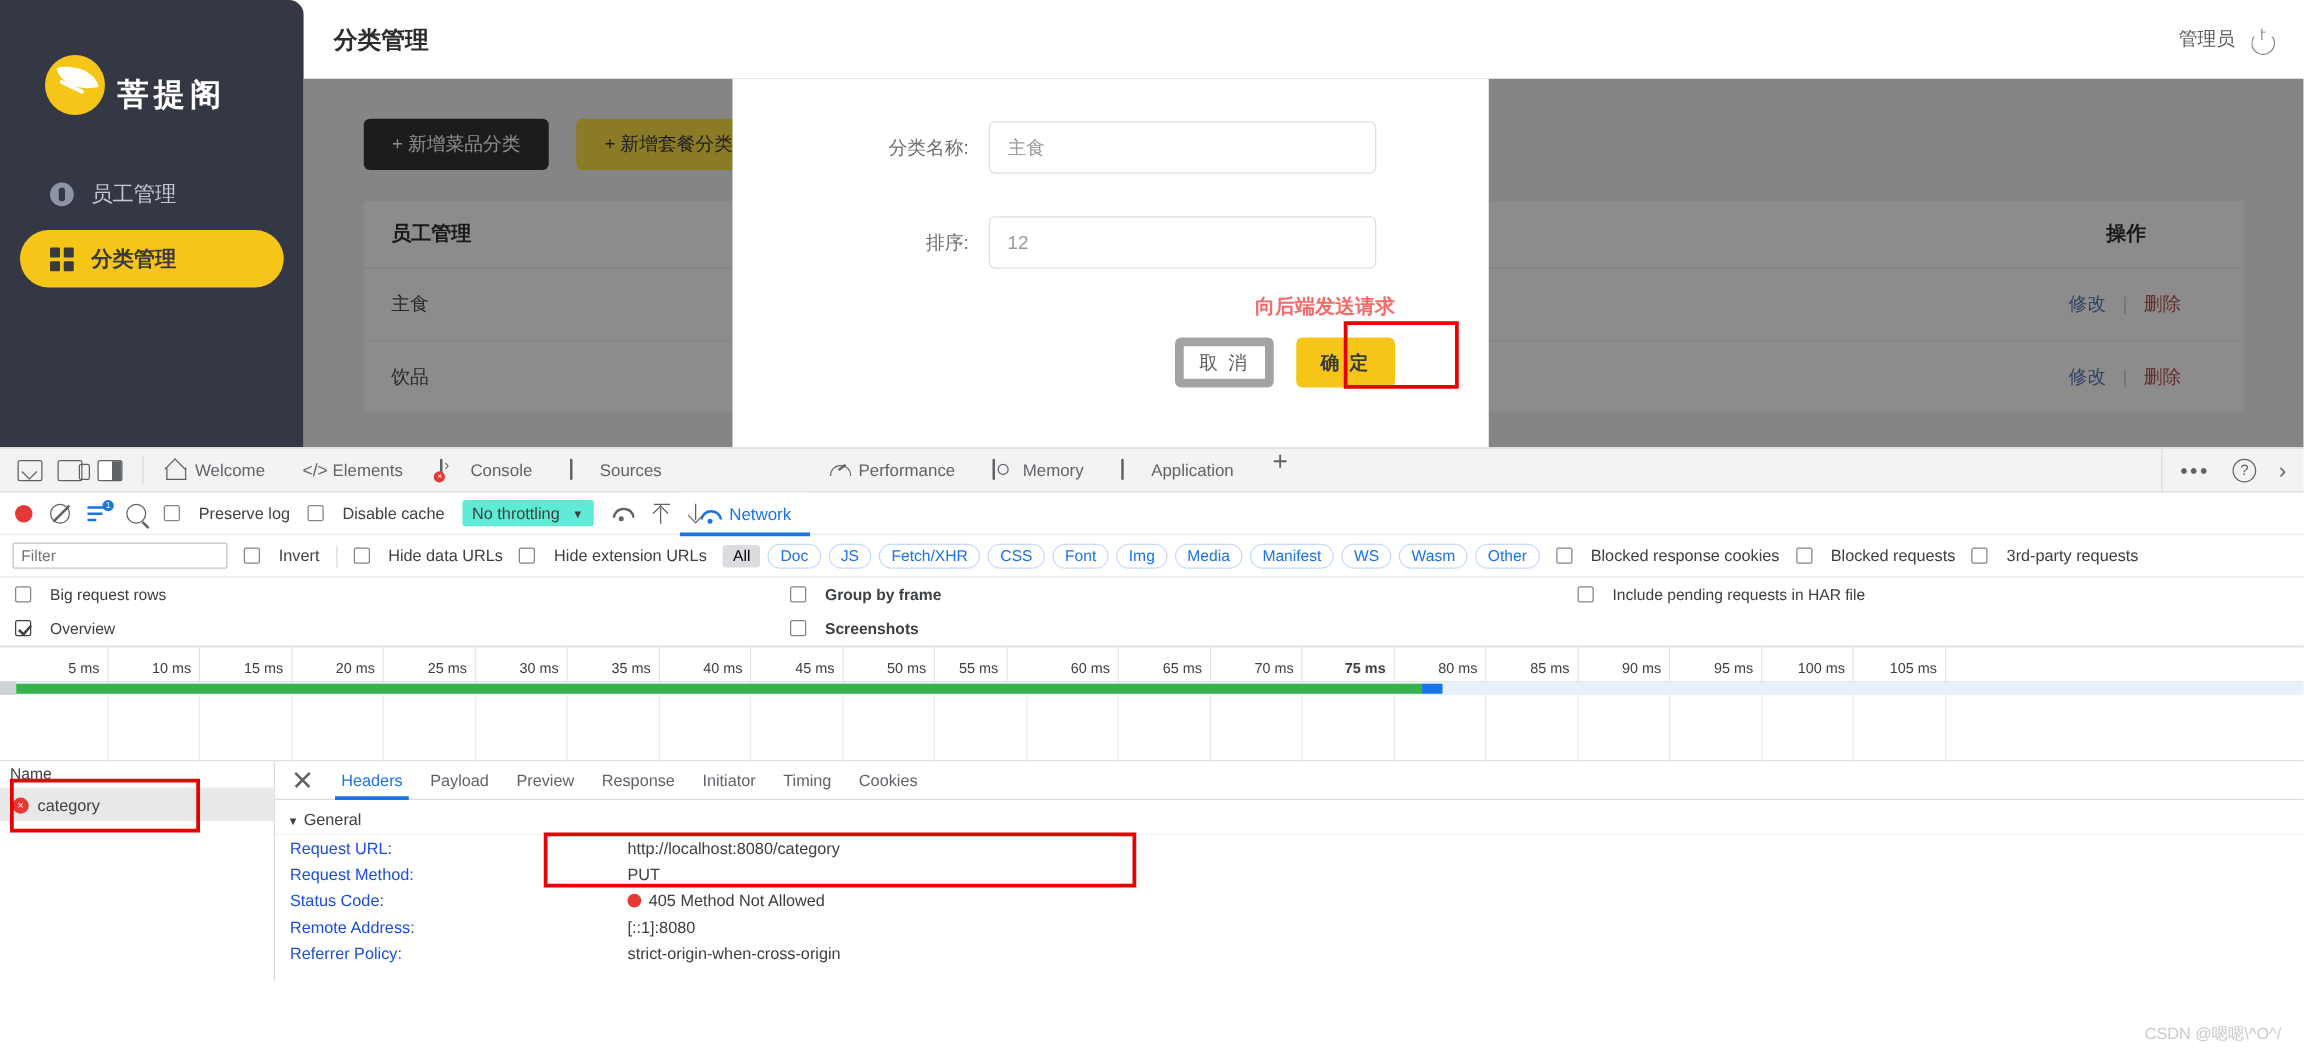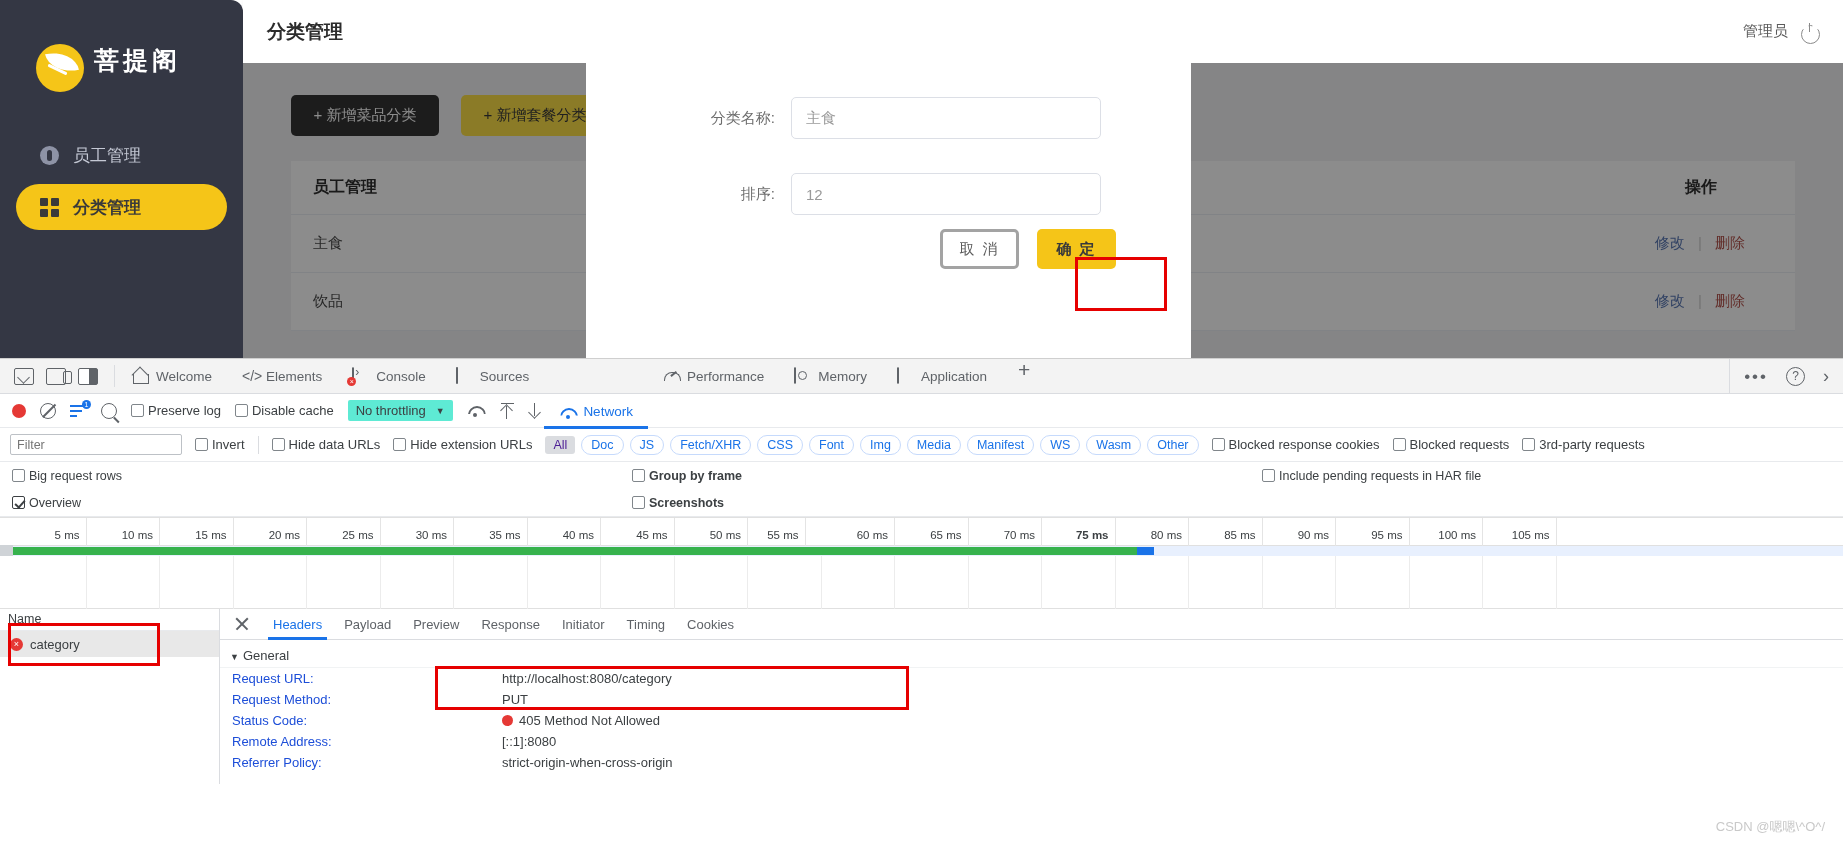--- a/index.html
+++ b/index.html
@@ -10,21 +10,21 @@
   }
   #root { position: relative; width: 1843px; height: 844px; }
 
   
   #app-area { position: absolute; left:0; top:0; width:1843px; height:358px; overflow:hidden; background:#fff; }
 
   .sidebar {
     position:absolute; left:0; top:0; width:243px; height:358px;
     background:#343744; border-radius:0 12px 0 0;
   }
-  .brand { display:flex; align-items:flex-start; gap:10px; padding:44px 0 0 36px; }
+  .brand { display:flex; align-items:flex-end; gap:10px; padding:44px 0 0 36px; }
   .brand-logo { width:48px; height:48px; position:relative; }
   .brand-logo .circ {
     position:absolute; inset:0; border-radius:50%;
     background:#f5c518;
   }
   .brand-logo .leaf {
     position:absolute; left:11px; top:7px; width:30px; height:22px;
     background:#fff; border-radius:0 100% 0 100%; transform:rotate(-12deg);
   }
   .brand-logo .stem {
@@ -120,21 +120,21 @@
   }
   .modal-actions {
     display:flex; justify-content:flex-end; align-items:center; gap:18px;
     margin-top:14px; padding-right:75px;
   }
   .mbtn {
     height:40px; min-width:79px; border-radius:5px; font-size:15px;
     display:flex; align-items:center; justify-content:center; cursor:pointer;
     letter-spacing:2px;
   }
-  .mbtn-cancel { border:3px solid #a3a3a3; background:#fff; color:#5c5c5c; }
+  .mbtn-cancel { border:7px solid #a3a3a3; background:#fff; color:#5c5c5c; }
   .mbtn-ok { background:#f5c518; border:none; color:#3a3a3a; font-weight:600; }
   .hl-ok {
     position:absolute; left:1075px; top:257px; width:92px; height:54px;
     border:3px solid #e60000; z-index:40; pointer-events:none;
   }
 
   
   #devtools {
     position:absolute; left:0; top:358px; width:1843px; height:486px;
     background:#fff; border-top:1px solid #cfcfcf;
@@ -202,21 +202,21 @@
   .filt-btn { width:17px; height:15px; position:relative; }
   .filt-btn i { position:absolute; left:0; height:2px; background:#1a73e8; display:block; }
   .filt-btn i:nth-child(1){ top:2px; width:17px; }
   .filt-btn i:nth-child(2){ top:7px; width:12px; }
   .filt-btn i:nth-child(3){ top:12px; width:7px; }
   .filt-badge { position:absolute; right:-4px; top:-3px; width:9px; height:9px; border-radius:50%;
     background:#1a73e8; color:#fff; font-size:7px; line-height:9px; text-align:center; }
   .srch-btn { width:16px; height:16px; border:1.7px solid #5f6368; border-radius:50%; position:relative; }
   .srch-btn::after { content:""; position:absolute; right:-4px; bottom:-3px; width:7px; height:1.7px;
     background:#5f6368; transform:rotate(45deg); }
-  .cb { display:inline-flex; align-items:center; gap:4px; cursor:pointer; color:#3c4043; }
+  .cb { display:inline-flex; align-items:center; gap:15px; cursor:pointer; color:#3c4043; }
   .box { width:13px; height:13px; border:1.4px solid #80868b; border-radius:2px; background:#fff; display:inline-block; }
   .box.checked { background:#fff; position:relative; border-color:#3c4043; }
   .box.checked::after { content:""; position:absolute; left:3.5px; top:0.5px; width:4px; height:8px;
     border:solid #1a73e8; border-width:0 2px 2px 0; transform:rotate(42deg); }
   .box.checked.dark::after { border-color:#3c4043; }
   .throttle { display:flex; align-items:center; gap:10px; background:#5eead4; padding:3px 8px; border-radius:2px; cursor:pointer;}
   .caret { font-size:9px; color:#3c4043; }
   .arr-up, .arr-dn { width:14px; height:16px; position:relative; }
   .arr-up::before { content:""; position:absolute; left:6px; top:3px; width:1.6px; height:13px; background:#5f6368; }
   .arr-up::after { content:""; position:absolute; left:2px; top:3px; width:8px; height:8px;
@@ -232,21 +232,21 @@
   }
   .filter-input {
     width:172px; height:21px; border:1px solid #bdc1c6; border-radius:2px;
     font-size:12.5px; padding:0 6px; color:#80868b;
     font-family:"Liberation Sans",sans-serif;
   }
   .vsep { width:1px; height:18px; background:#dadce0; }
   .chips { display:flex; align-items:center; gap:6px; }
   .chip { padding:2px 9px; border:1px solid #c6dafc; border-radius:10px; font-size:12.5px;
     color:#1a73e8; cursor:pointer; background:#fff; }
-  .chip.all { border:none; background:#dadce0; color:#4c1d95; border-radius:3px; padding:2px 8px; }
+  .chip.all { border:none; background:#dadce0; color:#000000; border-radius:3px; padding:2px 8px; }
 
   .dt-optrow {
     height:27px; display:flex; align-items:center; position:relative;
     padding:0 12px; font-size:12.5px;
   }
   .op-mid { position:absolute; left:632px;font-weight:bold; }
   .op-right { position:absolute; left:1262px; }
 
   .dt-overview { border-top:1px solid #e8eaed; }
   .ruler {
@@ -374,20 +374,21 @@
 
     <div class="modal">
       <div class="form-row">
         <div class="form-label">分类名称:</div>
         <input class="form-input" type="text" value="主食" style="">
       </div>
       <div class="form-row">
         <div class="form-label">排序:</div>
         <input class="form-input" type="text" value="12" style="">
       </div>
+      <div class="hint-red">向后端发送请求</div>
       <div class="modal-actions">
         <div class="mbtn mbtn-cancel">取 消</div>
         <div class="mbtn mbtn-ok">确 定</div>
       </div>
     </div>
     <div class="hl-ok"></div>
   </div>
 
   <div id="devtools">
 

